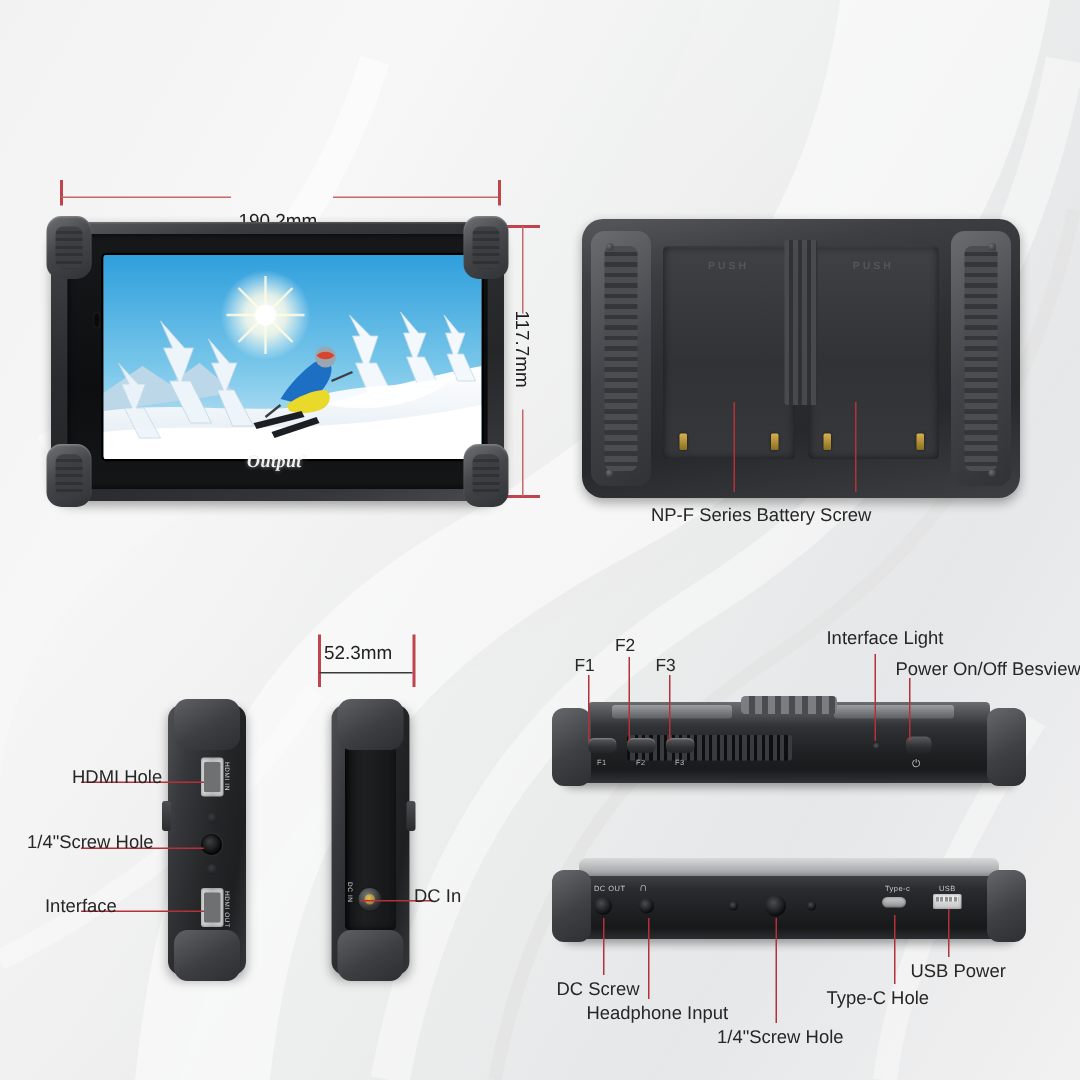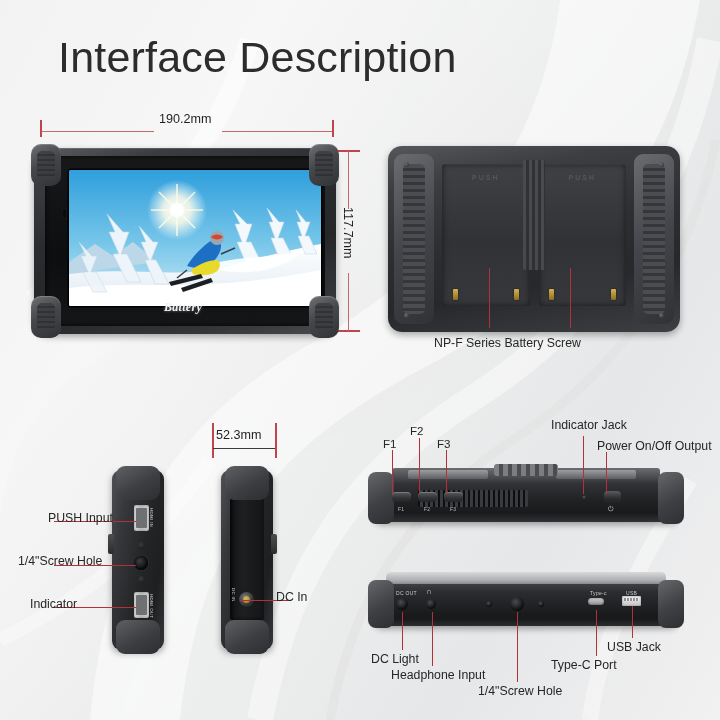--- a/index.html
+++ b/index.html
@@ -238,27 +238,26 @@
     </defs>
     <path d="M470,0 C420,140 330,250 150,330 C60,370 10,430 0,520 L0,720 L120,720 C160,560 250,470 400,400 C560,325 660,210 700,0 Z" fill="url(#wg)" opacity=".55"></path>
     <path d="M560,0 C540,150 460,260 300,350 C180,420 110,520 90,720 L180,720 C200,540 270,450 420,370 C580,285 670,170 700,0 Z" fill="#ffffff" opacity=".5"></path>
     <path d="M260,720 C290,560 360,470 470,400 C600,318 680,200 710,40" stroke="#ffffff" stroke-width="26" fill="none" opacity=".45"></path>
     <path d="M330,720 C355,585 420,500 520,435 C625,366 690,265 716,140" stroke="#e2e2e3" stroke-width="9" fill="none" opacity=".7"></path>
     <path d="M30,300 C120,250 210,170 250,40" stroke="#ffffff" stroke-width="20" fill="none" opacity=".5"></path>
     <path d="M690,480 C640,560 600,640 590,720" stroke="#ffffff" stroke-width="16" fill="none" opacity=".4"></path>
     <path d="M0,640 C80,600 160,540 210,460" stroke="#ffffff" stroke-width="14" fill="none" opacity=".35"></path>
   </svg>
 
-  <div class="title">Interface Description</div>
 
   <div class="dim-tick-v" style="left:40px;top:120px;height:17px;"></div>
   <div class="dim-tick-v" style="left:332px;top:120px;height:17px;"></div>
   <div class="dim-h" style="left:41px;top:131px;width:113px;"></div>
   <div class="dim-h" style="left:222px;top:131px;width:110px;"></div>
-  <div class="dim-txt" style="left:159px;top:112px;">190.2mm</div>
+  <div class="dim-txt" style="left:159px;top:140px;">190.2mm</div>
 
   <div class="dim-tick-h" style="left:338px;top:150px;width:22px;"></div>
   <div class="dim-tick-h" style="left:338px;top:330px;width:22px;"></div>
   <div class="dim-v" style="left:348px;top:151px;height:58px;"></div>
   <div class="dim-v" style="left:348px;top:273px;height:58px;"></div>
   <div class="dim-txt vert" style="left:355px;top:207px;">117.7mm</div>
 
   <div class="front">
     <div class="body"></div>
     <div class="inner">
@@ -316,21 +315,21 @@
             <path d="M122,100 C130,94 140,90 148,90 C152,92 152,98 147,102 C140,106 130,106 124,104 Z" fill="#e8d92a"></path>
             <circle cx="148" cy="68" r="7" fill="#9aa6b0"></circle>
             <path d="M142,67 a7,5 0 0 1 12,0 a7,5 0 0 1 -12,0" fill="#d9442e"></path>
             <path d="M118,100 L108,108 M152,84 L166,78" stroke="#3a3f45" stroke-width="1.6" fill="none"></path>
             <path d="M100,112 L132,104 L134,108 L102,116 Z" fill="#1b1e22"></path>
             <path d="M112,118 L142,108 L144,112 L114,122 Z" fill="#1b1e22"></path>
           </g>
         </svg>
       </div>
       <div class="brand">
-        <span>Battery</span><sup>®</sup>
+        <span>Output</span><sup>®</sup>
       </div>
     </div>
     <div class="corner c-tl"></div>
     <div class="corner c-tr"></div>
     <div class="corner c-bl"></div>
     <div class="corner c-br"></div>
   </div>
 
   <div class="back">
     <div class="shell"></div>
@@ -376,27 +375,27 @@
     <div class="hdmi" style="left:22px;top:35px;"></div>
     <div class="ptxt" style="left:42px;top:38px;">HDMI IN</div>
     <div class="tinyhole" style="left:26px;top:72px;"></div>
     <div class="screwhole" style="left:22px;top:86px;"></div>
     <div class="tinyhole" style="left:26px;top:106px;"></div>
     <div class="hdmi" style="left:22px;top:122px;"></div>
     <div class="ptxt" style="left:42px;top:124px;">HDMI OUT</div>
   </div>
 
   <div class="lead-h" style="left:54px;top:521px;width:82px;"></div>
-  <div class="lbl" style="left:48px;top:511px;">PUSH Input</div>
+  <div class="lbl" style="left:48px;top:511px;">HDMI Hole</div>
 
   <div class="lead-h" style="left:54px;top:565px;width:82px;"></div>
   <div class="lbl" style="left:18px;top:554px;">1/4"Screw Hole</div>
 
   <div class="lead-h" style="left:54px;top:607px;width:82px;"></div>
-  <div class="lbl" style="left:30px;top:597px;">Indicator</div>
+  <div class="lbl" style="left:30px;top:597px;">Interface</div>
 
   <div class="sideR">
     <div class="sidebody"></div>
     <div class="inset-chan"></div>
     <div class="cap cap-t"></div>
     <div class="cap cap-b"></div>
     <div class="sidebtn" style="left:auto;right:-4px;top:64px;"></div>
     <div class="dcin" style="left:18px;top:122px;"></div>
     <div class="ptxt" style="left:15px;top:118px;">DC IN</div>
   </div>
@@ -429,24 +428,24 @@
   <div class="lead-v" style="left:392px;top:450px;height:44px;"></div>
   <div class="lbl sm" style="left:383px;top:437px;">F1</div>
 
   <div class="lead-v" style="left:419px;top:438px;height:56px;"></div>
   <div class="lbl sm" style="left:410px;top:424px;">F2</div>
 
   <div class="lead-v" style="left:446px;top:450px;height:44px;"></div>
   <div class="lbl sm" style="left:437px;top:437px;">F3</div>
 
   <div class="lead-v" style="left:583px;top:436px;height:58px;"></div>
-  <div class="lbl" style="left:551px;top:418px;">Indicator Jack</div>
+  <div class="lbl" style="left:551px;top:418px;">Interface Light</div>
 
   <div class="lead-v" style="left:606px;top:452px;height:42px;"></div>
-  <div class="lbl" style="left:597px;top:439px;">Power On/Off Output</div>
+  <div class="lbl" style="left:597px;top:439px;">Power On/Off Besview</div>
 
   <div class="botv">
     <div class="topedge"></div>
     <div class="bar"></div>
     <div class="endcap" style="left:-6px;top:12px;height:48px;"></div>
     <div class="endcap" style="right:-6px;top:12px;height:48px;"></div>
 
     <div class="piclabel" style="left:22px;top:22px;">DC OUT</div>
     <div class="jack" style="left:22px;top:30px;width:12px;height:12px;"></div>
 
@@ -458,27 +457,27 @@
     <div class="jack" style="left:164px;top:33px;width:6px;height:6px;"></div>
 
     <div class="piclabel" style="left:216px;top:22px;">Type-c</div>
     <div class="usbc" style="left:214px;"></div>
 
     <div class="piclabel" style="left:252px;top:22px;">USB</div>
     <div class="usba" style="left:248px;"></div>
   </div>
 
   <div class="lead-v" style="left:402px;top:612px;height:38px;"></div>
-  <div class="lbl" style="left:371px;top:652px;">DC Light</div>
+  <div class="lbl" style="left:371px;top:652px;">DC Screw</div>
 
   <div class="lead-v" style="left:432px;top:612px;height:54px;"></div>
   <div class="lbl" style="left:391px;top:668px;">Headphone Input</div>
 
   <div class="lead-v" style="left:517px;top:612px;height:70px;"></div>
   <div class="lbl" style="left:478px;top:684px;">1/4"Screw Hole</div>
 
   <div class="lead-v" style="left:596px;top:610px;height:46px;"></div>
-  <div class="lbl" style="left:551px;top:658px;">Type-C Port</div>
+  <div class="lbl" style="left:551px;top:658px;">Type-C Hole</div>
 
   <div class="lead-v" style="left:632px;top:606px;height:32px;"></div>
-  <div class="lbl" style="left:607px;top:640px;">USB Jack</div>
+  <div class="lbl" style="left:607px;top:640px;">USB Power</div>
 
 </div>
 
 </body></html>

